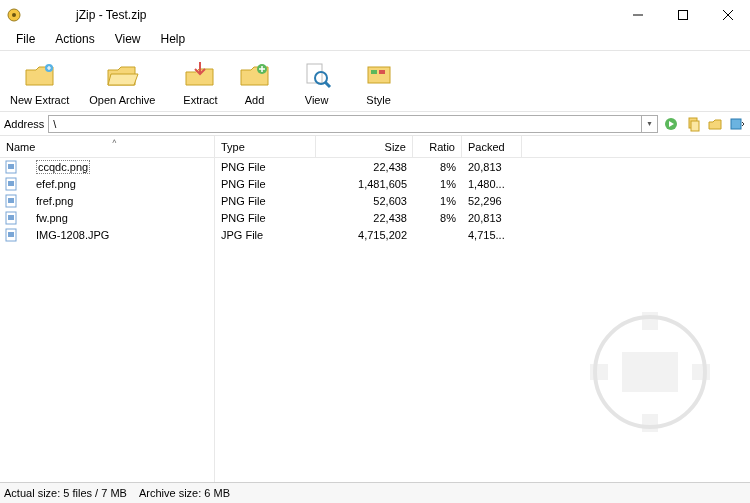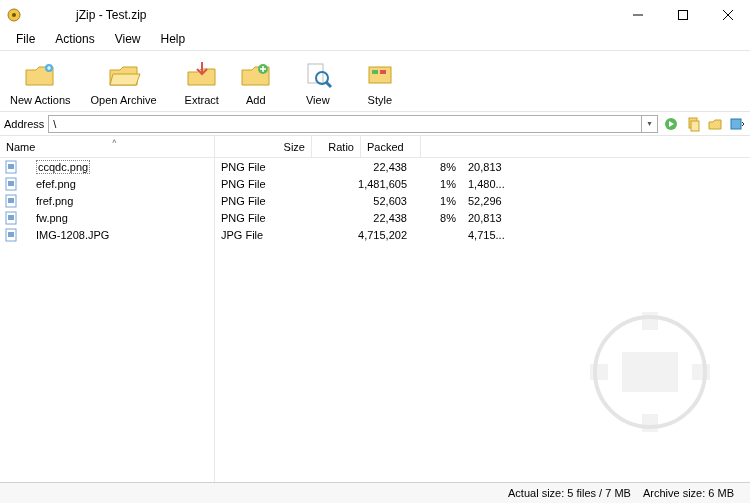--- a/index.html
+++ b/index.html
@@ -149,21 +149,20 @@
 .statusbar {
   height: 21px;
   border-top: 1px solid #d0d0d0;
   display: flex;
   align-items: center;
   font-size: 11px;
   padding: 0 4px;
   position: absolute;
   bottom: 0; left: 0; right: 0;
   background: #f7f7f7;
-  justify-content: flex-end;
 }
 .status-seg { padding-right: 12px; }
 </style>
 </head>
 <body>
 
 <div class="titlebar">
   <span class="app-icon">
     <svg width="16" height="16" viewBox="0 0 16 16">
       <circle cx="8" cy="8" r="6" fill="#f4c542" stroke="#9b7d1e"></circle>
@@ -200,21 +199,21 @@
 
 <div class="toolbar">
   <div class="tool-btn">
     <span class="ticon">
       <svg width="34" height="34" viewBox="0 0 34 34">
         <path d="M3 12 L13 12 L16 9 L30 9 L30 27 L3 27 Z" fill="#f6d678" stroke="#c9a227"></path>
         <circle cx="26" cy="10" r="4" fill="#58b3e6"></circle>
         <path d="M24 10 h4 M26 8 v4" stroke="#fff" stroke-width="1.2"></path>
       </svg>
     </span>
-    <span>New Actions</span>
+    <span>New Extract</span>
   </div>
   <div class="tool-btn">
     <span class="ticon">
       <svg width="34" height="34" viewBox="0 0 34 34">
         <path d="M3 12 L13 12 L16 9 L30 9 L30 27 L3 27 Z" fill="#f6d678" stroke="#c9a227"></path>
         <path d="M6 16 L33 16 L29 27 L3 27 Z" fill="#fbe7a2" stroke="#c9a227"></path>
       </svg>
     </span>
     <span>Open Archive</span>
   </div>
@@ -341,20 +340,23 @@
               <rect x="4" y="4" width="6" height="5" fill="#7aa6d6"></rect>
             </svg>
           </span>
           <span class="name-text">IMG-1208.JPG</span>
         </div>
       </div>
   </div>
 
   <div class="col-rest">
     <div class="hdr-row">
+      <div class="hdr-cell c-type">
+          <span>Type</span>
+        </div>
       <div class="hdr-cell c-size" style="justify-content:flex-end">
           <span>Size</span>
         </div>
       <div class="hdr-cell c-ratio" style="justify-content:flex-end">
           <span>Ratio</span>
         </div>
       <div class="hdr-cell c-packed">
           <span>Packed</span>
         </div>
     </div>

